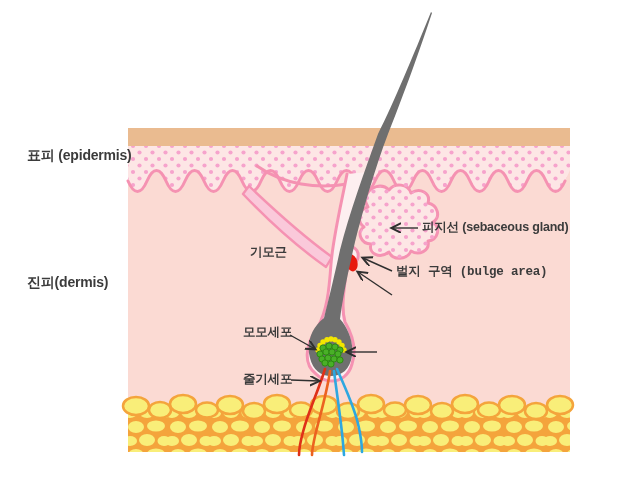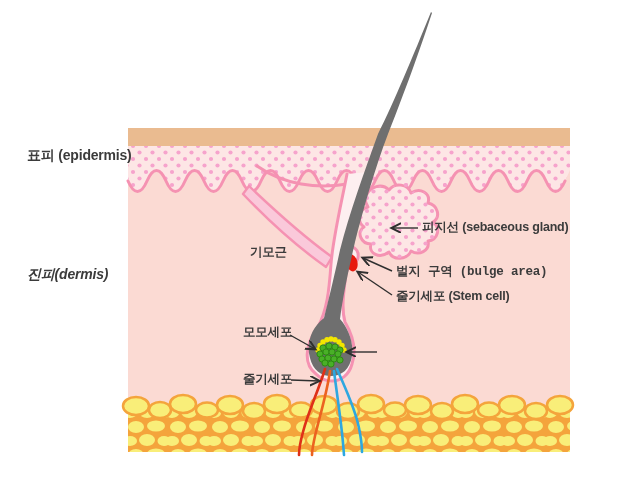--- a/index.html
+++ b/index.html
@@ -188,21 +188,20 @@
       <path d="M418,228 L392,228" marker-end="url(#ah)"></path>
       <path d="M392,271 L363,258" marker-end="url(#ah)"></path>
       <path d="M392,295 L358,272" marker-end="url(#ah)"></path>
       <path d="M290,335 L315,349" marker-end="url(#ah)"></path>
       <path d="M377,352 L347,352" marker-end="url(#ah)"></path>
       <path d="M291,380 L319,381" marker-end="url(#ah)"></path>
     </g>
   </svg>
 
   <div class="lbl left-col" style="left:27px;top:147px;">표피 (epidermis)</div>
-  <div class="lbl left-col" style="left:27px;top:266px;font-style:italic;">진피(dermis)</div>
+  <div class="lbl left-col" style="left:27px;top:274px;">진피(dermis)</div>
 
   <div class="lbl" style="left:242px;top:245px;margin-left:8px;">기모근</div>
   <div class="lbl" style="left:422px;top:220px;text-align:center;">피지선 (sebaceous gland)</div>
   <div class="lbl" style="left:396px;top:265px;font-family:Liberation Mono, monospace;">벌지 구역 (bulge area)</div>
-  <div class="lbl" style="left:396px;top:289px;">줄기세포 (Stem cell)</div>
   <div class="lbl" style="left:243px;top:325px;">모모세포</div>
   <div class="lbl" style="left:243px;top:372px;">줄기세포</div>
 </div>
 
 </body></html>

